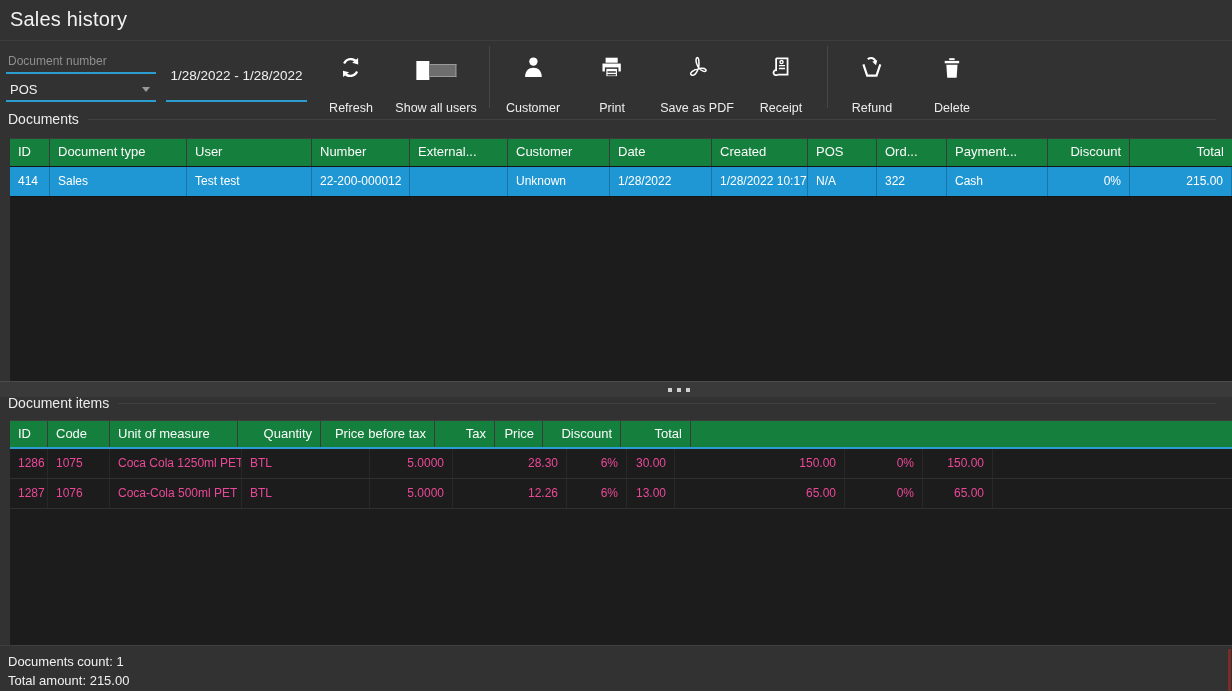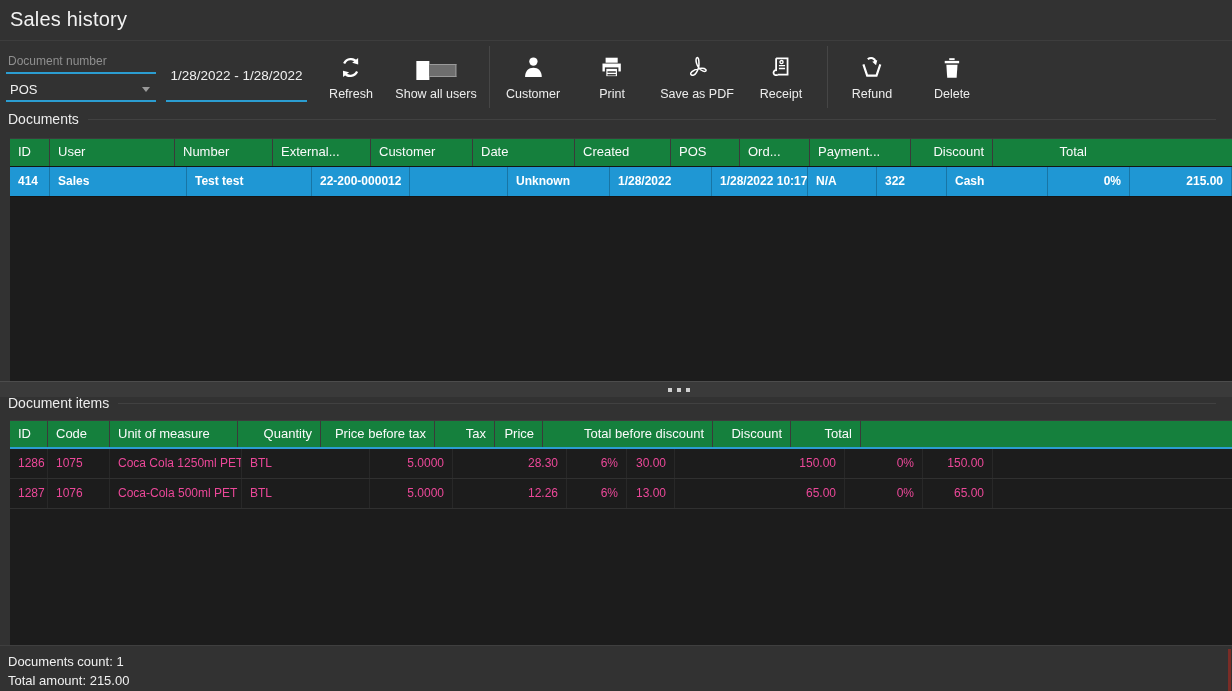--- a/index.html
+++ b/index.html
@@ -21,21 +21,21 @@
     font-family:"Liberation Sans",sans-serif; }
   .doc-num::placeholder { color:#8f8f8f; }
   .pos-select { position:absolute; left:6px; top:80px; width:150px; height:22px; border-bottom:2px solid #2b9dd1;
     display:flex; align-items:center; justify-content:space-between; padding:0 6px 2px 4px; font-size:13px; color:#f0f0f0; cursor:default; }
   .caret { width:0; height:0; border-left:4.5px solid transparent; border-right:4.5px solid transparent; border-top:5px solid #9a9a9a; }
   .date-range { position:absolute; left:166px; top:62px; width:141px; height:40px; border-bottom:2px solid #2b9dd1;
     text-align:center; font-size:13.5px; color:#f0f0f0; padding-top:6px; cursor:default; }
 
   
   .tbtn { position:absolute; top:54px; transform:translateX(-50%); display:flex; flex-direction:column;
-    align-items:center; gap:7px; color:#ededed; font-size:12.5px; white-space:nowrap; cursor:default; }
+    align-items:center; gap:21px; color:#ededed; font-size:12.5px; white-space:nowrap; cursor:default; }
   .ticon { height:26px; display:flex; align-items:flex-end; justify-content:center; }
   .tsep { position:absolute; top:46px; height:62px; width:1px; background:#464646; }
 
   .toggle { display:flex; align-items:center; height:20px; }
   .toggle .knob { width:13px; height:19px; background:#ffffff; }
   .toggle .track { width:27px; height:13px; background:#6e6e6e; border:1px solid #9a9a9a; border-left:none; }
 
   
   .group { position:absolute; left:8px; right:16px; height:18px; display:flex; align-items:center; gap:9px;
     font-size:14px; color:#ececec; }
@@ -49,21 +49,21 @@
   #items-grid { top:420px; height:225px; }
   .grid-header { display:flex; height:28px; background:#15803d; }
   .hcell { font-size:13px; color:#fafafa; line-height:26px; padding:0 8px; border-right:1px solid #3a3a3a;
     overflow:hidden; white-space:nowrap; flex-shrink:0; }
   .hcell:last-child { border-right:none; }
   .grid-row { display:flex; height:30px; }
   .cell { font-size:12px; line-height:29px; padding:0 8px; border-right:1px solid rgba(255,255,255,.055);
     overflow:hidden; white-space:nowrap; color:#ec4899; flex-shrink:0; }
   .cell:last-child { border-right:none; }
   #documents-grid .grid-header { border-bottom:1px solid #141414; }
-  #documents-grid .grid-row.selected { background:#1f97d4; border-bottom:1px solid #141414;font-weight:bold; }
+  #documents-grid .grid-row.selected { background:#1f97d4; border-bottom:1px solid #141414; }
   #documents-grid .grid-row.selected .cell { color:#ffffff; border-right:1px solid rgba(0,0,0,.22); }
   #items-grid .grid-header { border-bottom:2px solid #2b9dd1; }
   #items-grid .grid-row { border-bottom:1px solid #303030; }
 
   
   .splitter { position:absolute; left:0; top:381px; width:100%; height:16px; background:#3a3a3a;
     border-top:1px solid #4c4c4c; display:flex; align-items:center; justify-content:center; gap:5px; padding-left:126px; cursor:row-resize; }
   .splitter i { width:4px; height:4px; background:#cfcfcf; display:block; }
 
   
@@ -186,20 +186,21 @@
   </div>
 
   <div class="group" id="group-documents">
     <span>Documents</span>
     <span class="gline"></span>
   </div>
 
   <div class="grid" id="documents-grid">
       <div class="grid-header">
         <div class="hcell" style="width: 40px; text-align: left;">ID</div>
+        <div class="hcell" style="width: 137px; text-align: left;">Document type</div>
         <div class="hcell" style="width: 125px; text-align: left;">User</div>
         <div class="hcell" style="width: 98px; text-align: left;">Number</div>
         <div class="hcell" style="width: 98px; text-align: left;">External...</div>
         <div class="hcell" style="width: 102px; text-align: left;">Customer</div>
         <div class="hcell" style="width: 102px; text-align: left;">Date</div>
         <div class="hcell" style="width: 96px; text-align: left;">Created</div>
         <div class="hcell" style="width: 69px; text-align: left;">POS</div>
         <div class="hcell" style="width: 70px; text-align: left;">Ord...</div>
         <div class="hcell" style="width: 101px; text-align: left;">Payment...</div>
         <div class="hcell" style="width: 82px; text-align: right;">Discount</div>
@@ -235,21 +236,20 @@
 
   <div class="grid" id="items-grid">
       <div class="grid-header">
         <div class="hcell" style="width: 38px; text-align: left;">ID</div>
         <div class="hcell" style="width: 62px; text-align: left;">Code</div>
         <div class="hcell" style="width: 128px; text-align: left;">Unit of measure</div>
         <div class="hcell" style="width: 83px; text-align: right;">Quantity</div>
         <div class="hcell" style="width: 114px; text-align: right;">Price before tax</div>
         <div class="hcell" style="width: 60px; text-align: right;">Tax</div>
         <div class="hcell" style="width: 48px; text-align: right;">Price</div>
-        <div class="hcell" style="width: 170px; text-align: right;">Total before discount</div>
         <div class="hcell" style="width: 78px; text-align: right;">Discount</div>
         <div class="hcell" style="width: 70px; text-align: right;">Total</div>
         <div class="hcell" style="width: 239px; text-align: left;"></div>
       </div>
       <div class="grid-row">
         <div class="cell" style="width: 38px; text-align: left;">1286</div>
         <div class="cell" style="width: 62px; text-align: left;">1075</div>
         <div class="cell" style="width: 132px; text-align: left;">Coca Cola 1250ml PET</div>
         <div class="cell" style="width: 128px; text-align: left;">BTL</div>
         <div class="cell" style="width: 83px; text-align: right;">5.0000</div>

